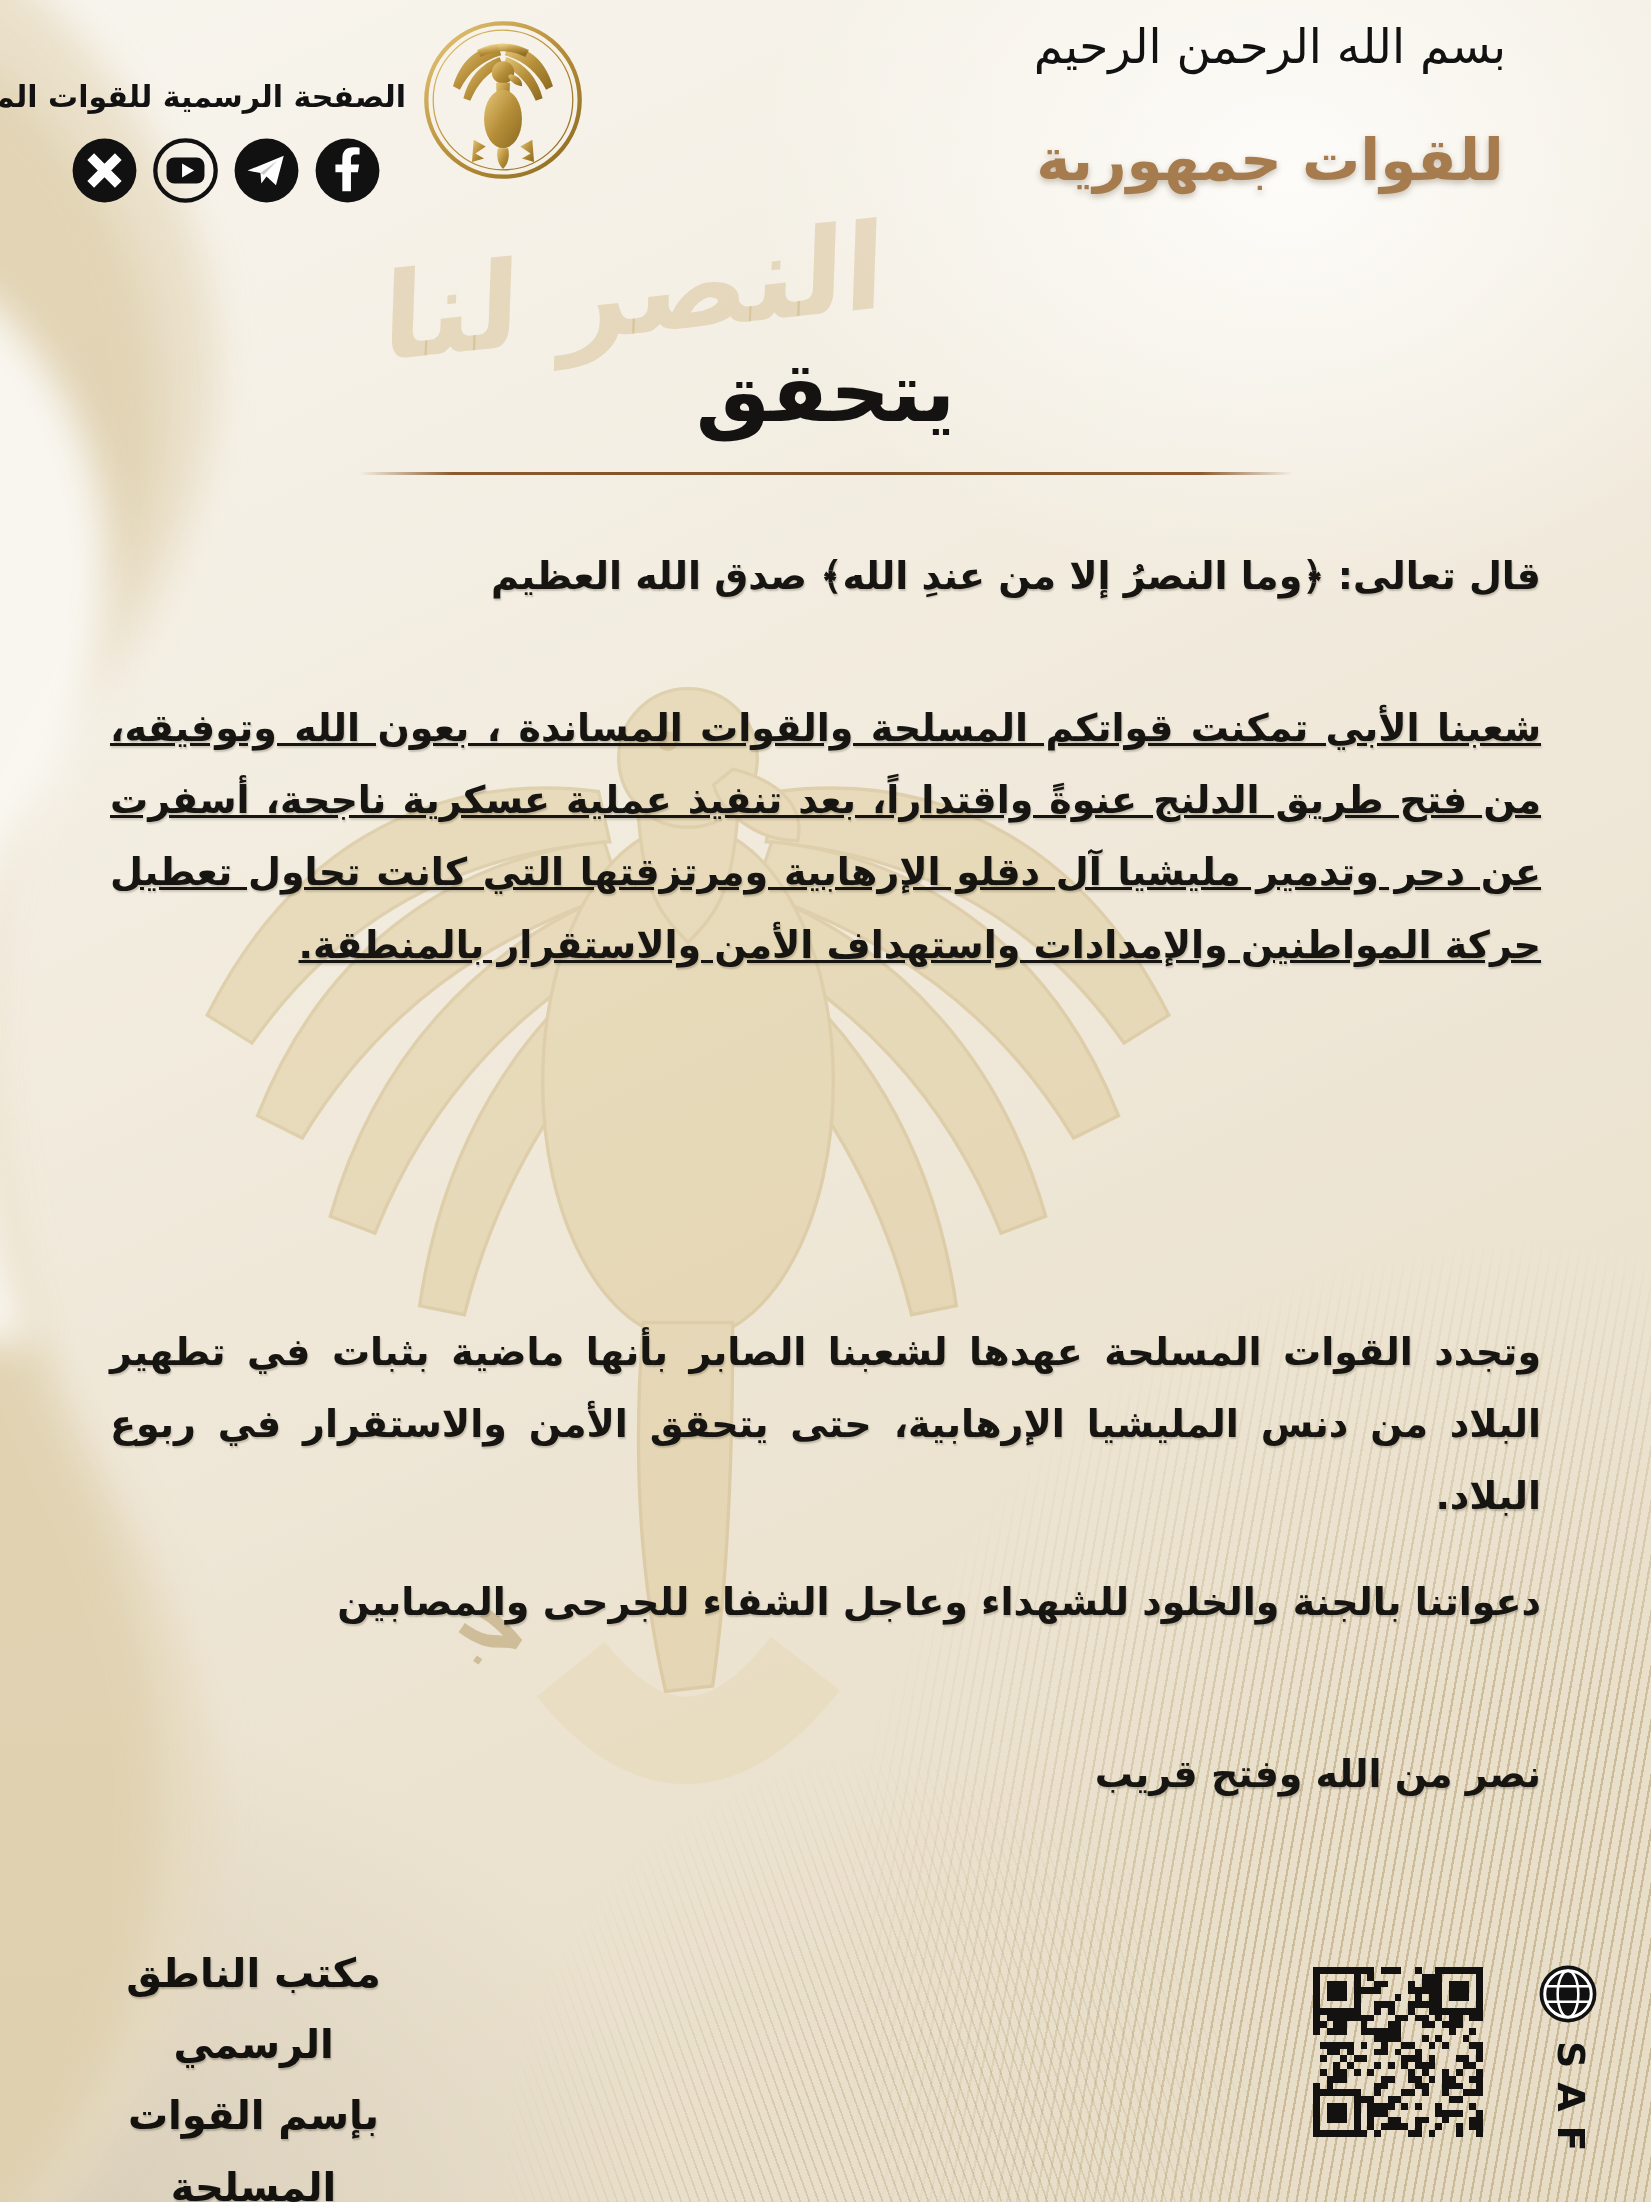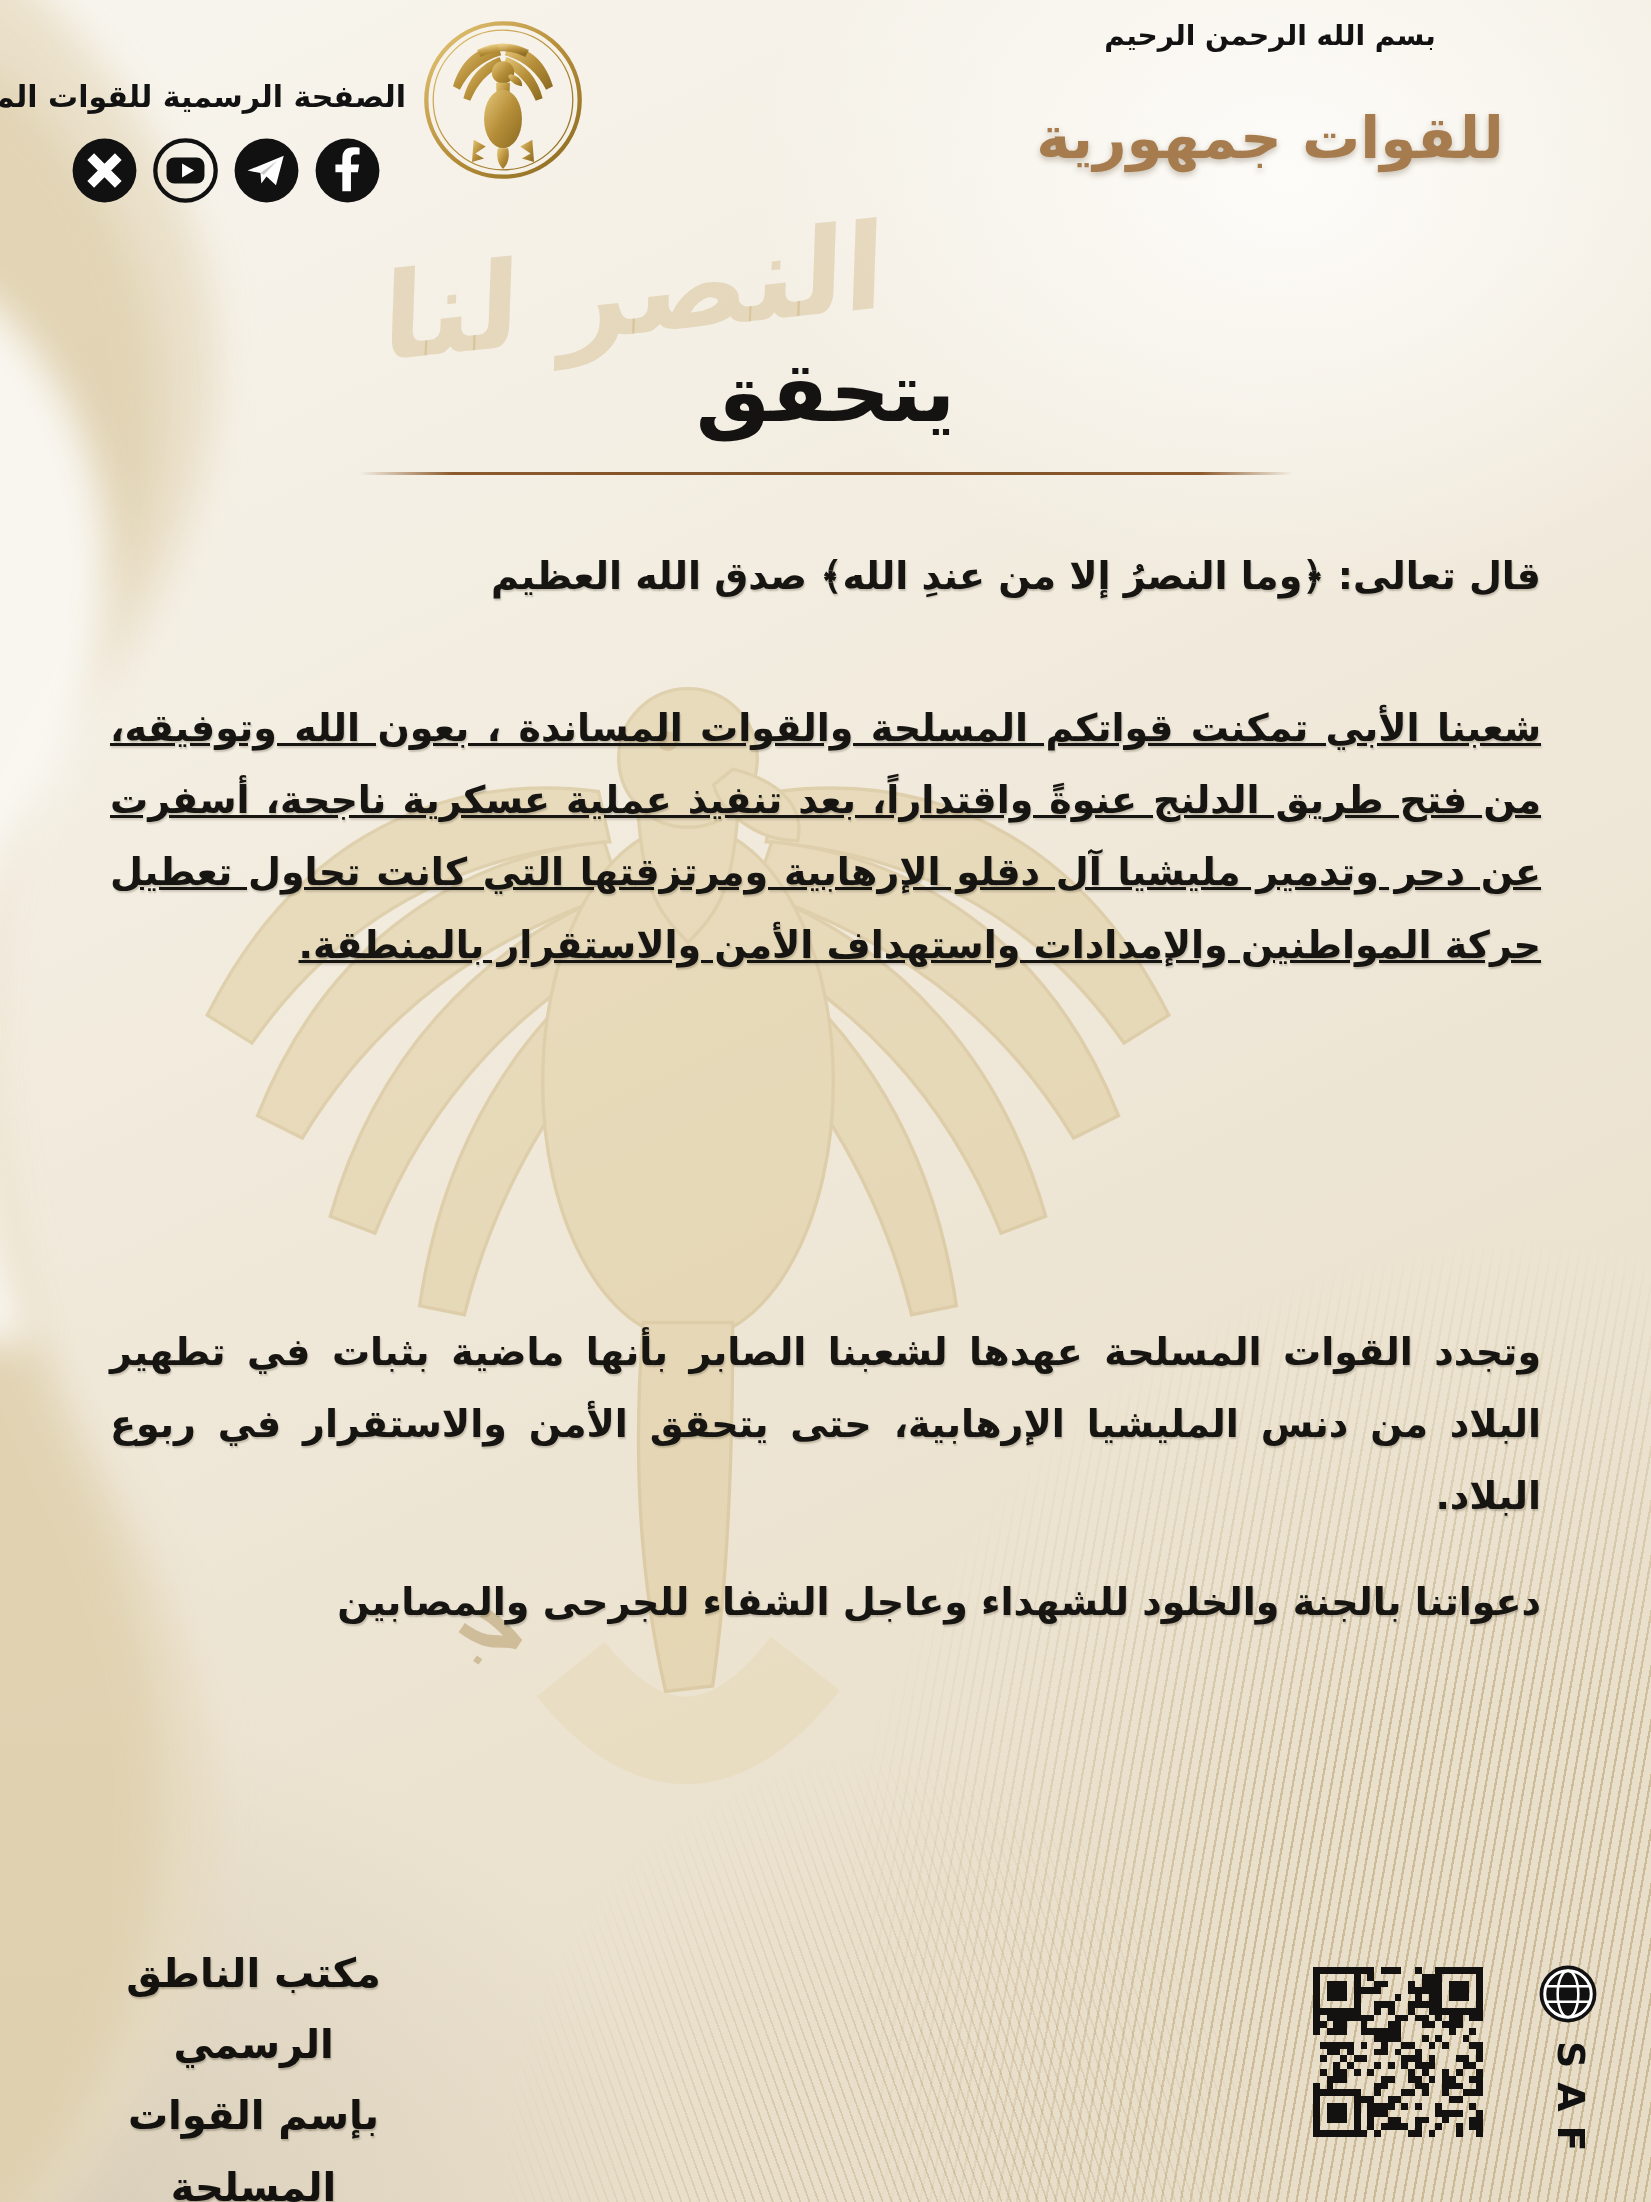--- a/index.html
+++ b/index.html
@@ -36,21 +36,21 @@
   
   svg.watermark{position:absolute;left:129px;top:215px;width:1118px;height:1712px;opacity:.42;}
   .calligraphy{
     position:absolute;left:404px;top:222px;width:482px;
     font-size:119px;font-weight:700;color:rgba(186,148,72,.26);
     transform:rotate(-6deg) skewX(-8deg);text-align:center;white-space:nowrap;
   }
 
   
   .hdr-right{position:absolute;right:50px;top:19px;width:662px;text-align:center;}
-  .bismillah{font-size:28px;font-weight:700;color:#121212;}
+  .bismillah{font-size:47px;font-weight:400;color:#121212;}
   .command{margin-top:45px;font-size:58px;line-height:1.44;font-weight:700;
     color:var(--accent-brown,#a67c4e);
     text-shadow:0 3.4px 6px rgba(80,55,25,.30);}
   .date-row{margin-top:26px;display:flex;align-items:center;justify-content:flex-start;gap:20.6px;direction:rtl;padding-right:5.2px;}
   .date-text{font-size:35px;font-weight:700;color:#121212;white-space:nowrap;}
 
   
   .hdr-left{position:absolute;left:45px;top:79px;width:361px;text-align:center;}
   .page-label{font-size:30px;font-weight:700;color:#121212;white-space:nowrap;}
   .social-row{margin-top:22.4px;display:flex;justify-content:center;gap:12px;direction:ltr;}
@@ -188,20 +188,21 @@
     <path d="M66,40 Q94,26 122,40" fill="none" stroke="url(#gGrad)" stroke-width="9" opacity="0.9"></path>
   </svg>
 
   <div class="title">يتحقق</div>
   <div class="divider"></div>
 
   <div class="txt verse">قال تعالى: ﴿وما النصرُ إلا من عندِ الله﴾ صدق الله العظيم</div>
   <div class="txt p1">شعبنا الأبي تمكنت قواتكم المسلحة والقوات المساندة ، بعون الله وتوفيقه، من فتح طريق الدلنج عنوةً واقتداراً، بعد تنفيذ عملية عسكرية ناجحة، أسفرت عن دحر وتدمير مليشيا آل دقلو الإرهابية ومرتزقتها التي كانت تحاول تعطيل حركة المواطنين والإمدادات واستهداف الأمن والاستقرار بالمنطقة.</div>
   <div class="txt p3">وتجدد القوات المسلحة عهدها لشعبنا الصابر بأنها ماضية بثبات في تطهير البلاد من دنس المليشيا الإرهابية، حتى يتحقق الأمن والاستقرار في ربوع البلاد.</div>
   <div class="txt p4">دعواتنا بالجنة والخلود للشهداء وعاجل الشفاء للجرحى والمصابين</div>
+  <div class="txt closing">نصر من الله وفتح قريب</div>
 
   <div class="office">
     <div>مكتب الناطق الرسمي</div>
     <div>بإسم القوات المسلحة</div>
   </div>
 
   <svg class="qr" id="qr-svg" viewBox="0 0 25 25" shape-rendering="crispEdges">
       <path d="M0 0h1v1h-1ZM0 6h1v1h-1ZM1 0h1v1h-1ZM1 6h1v1h-1ZM2 0h1v1h-1ZM2 6h1v1h-1ZM3 0h1v1h-1ZM3 6h1v1h-1ZM4 0h1v1h-1ZM4 6h1v1h-1ZM5 0h1v1h-1ZM5 6h1v1h-1ZM6 0h1v1h-1ZM6 6h1v1h-1ZM0 1h1v1h-1ZM6 1h1v1h-1ZM0 2h1v1h-1ZM6 2h1v1h-1ZM0 3h1v1h-1ZM6 3h1v1h-1ZM0 4h1v1h-1ZM6 4h1v1h-1ZM0 5h1v1h-1ZM6 5h1v1h-1ZM2 2h1v1h-1ZM3 2h1v1h-1ZM4 2h1v1h-1ZM2 3h1v1h-1ZM3 3h1v1h-1ZM4 3h1v1h-1ZM2 4h1v1h-1ZM3 4h1v1h-1ZM4 4h1v1h-1ZM18 0h1v1h-1ZM18 6h1v1h-1ZM19 0h1v1h-1ZM19 6h1v1h-1ZM20 0h1v1h-1ZM20 6h1v1h-1ZM21 0h1v1h-1ZM21 6h1v1h-1ZM22 0h1v1h-1ZM22 6h1v1h-1ZM23 0h1v1h-1ZM23 6h1v1h-1ZM24 0h1v1h-1ZM24 6h1v1h-1ZM18 1h1v1h-1ZM24 1h1v1h-1ZM18 2h1v1h-1ZM24 2h1v1h-1ZM18 3h1v1h-1ZM24 3h1v1h-1ZM18 4h1v1h-1ZM24 4h1v1h-1ZM18 5h1v1h-1ZM24 5h1v1h-1ZM20 2h1v1h-1ZM21 2h1v1h-1ZM22 2h1v1h-1ZM20 3h1v1h-1ZM21 3h1v1h-1ZM22 3h1v1h-1ZM20 4h1v1h-1ZM21 4h1v1h-1ZM22 4h1v1h-1ZM0 18h1v1h-1ZM0 24h1v1h-1ZM1 18h1v1h-1ZM1 24h1v1h-1ZM2 18h1v1h-1ZM2 24h1v1h-1ZM3 18h1v1h-1ZM3 24h1v1h-1ZM4 18h1v1h-1ZM4 24h1v1h-1ZM5 18h1v1h-1ZM5 24h1v1h-1ZM6 18h1v1h-1ZM6 24h1v1h-1ZM0 19h1v1h-1ZM6 19h1v1h-1ZM0 20h1v1h-1ZM6 20h1v1h-1ZM0 21h1v1h-1ZM6 21h1v1h-1ZM0 22h1v1h-1ZM6 22h1v1h-1ZM0 23h1v1h-1ZM6 23h1v1h-1ZM2 20h1v1h-1ZM3 20h1v1h-1ZM4 20h1v1h-1ZM2 21h1v1h-1ZM3 21h1v1h-1ZM4 21h1v1h-1ZM2 22h1v1h-1ZM3 22h1v1h-1ZM4 22h1v1h-1ZM7 0h1v1h-1ZM8 0h1v1h-1ZM10 0h1v1h-1ZM11 0h1v1h-1ZM12 0h1v1h-1ZM15 0h1v1h-1ZM8 1h1v1h-1ZM16 1h1v1h-1ZM17 1h1v1h-1ZM9 2h1v1h-1ZM10 2h1v1h-1ZM14 2h1v1h-1ZM16 2h1v1h-1ZM17 2h1v1h-1ZM7 3h1v1h-1ZM8 3h1v1h-1ZM9 3h1v1h-1ZM14 3h1v1h-1ZM15 3h1v1h-1ZM16 3h1v1h-1ZM17 3h1v1h-1ZM12 4h1v1h-1ZM15 4h1v1h-1ZM17 4h1v1h-1ZM9 5h1v1h-1ZM10 5h1v1h-1ZM11 5h1v1h-1ZM14 5h1v1h-1ZM15 5h1v1h-1ZM16 5h1v1h-1ZM17 5h1v1h-1ZM9 6h1v1h-1ZM11 6h1v1h-1ZM14 6h1v1h-1ZM17 6h1v1h-1ZM0 7h1v1h-1ZM2 7h1v1h-1ZM3 7h1v1h-1ZM4 7h1v1h-1ZM5 7h1v1h-1ZM6 7h1v1h-1ZM7 7h1v1h-1ZM8 7h1v1h-1ZM12 7h1v1h-1ZM13 7h1v1h-1ZM15 7h1v1h-1ZM16 7h1v1h-1ZM18 7h1v1h-1ZM20 7h1v1h-1ZM21 7h1v1h-1ZM23 7h1v1h-1ZM24 7h1v1h-1ZM0 8h1v1h-1ZM1 8h1v1h-1ZM3 8h1v1h-1ZM4 8h1v1h-1ZM7 8h1v1h-1ZM11 8h1v1h-1ZM12 8h1v1h-1ZM16 8h1v1h-1ZM17 8h1v1h-1ZM19 8h1v1h-1ZM20 8h1v1h-1ZM21 8h1v1h-1ZM0 9h1v1h-1ZM2 9h1v1h-1ZM3 9h1v1h-1ZM4 9h1v1h-1ZM7 9h1v1h-1ZM8 9h1v1h-1ZM9 9h1v1h-1ZM10 9h1v1h-1ZM11 9h1v1h-1ZM12 9h1v1h-1ZM20 9h1v1h-1ZM23 9h1v1h-1ZM9 10h1v1h-1ZM10 10h1v1h-1ZM11 10h1v1h-1ZM12 10h1v1h-1ZM16 10h1v1h-1ZM18 10h1v1h-1ZM22 10h1v1h-1ZM1 11h1v1h-1ZM2 11h1v1h-1ZM3 11h1v1h-1ZM4 11h1v1h-1ZM5 11h1v1h-1ZM7 11h1v1h-1ZM10 11h1v1h-1ZM13 11h1v1h-1ZM14 11h1v1h-1ZM17 11h1v1h-1ZM19 11h1v1h-1ZM23 11h1v1h-1ZM24 11h1v1h-1ZM2 12h1v1h-1ZM3 12h1v1h-1ZM5 12h1v1h-1ZM9 12h1v1h-1ZM10 12h1v1h-1ZM12 12h1v1h-1ZM15 12h1v1h-1ZM24 12h1v1h-1ZM1 13h1v1h-1ZM4 13h1v1h-1ZM6 13h1v1h-1ZM7 13h1v1h-1ZM13 13h1v1h-1ZM14 13h1v1h-1ZM15 13h1v1h-1ZM17 13h1v1h-1ZM21 13h1v1h-1ZM22 13h1v1h-1ZM24 13h1v1h-1ZM3 14h1v1h-1ZM5 14h1v1h-1ZM9 14h1v1h-1ZM11 14h1v1h-1ZM13 14h1v1h-1ZM15 14h1v1h-1ZM16 14h1v1h-1ZM17 14h1v1h-1ZM22 14h1v1h-1ZM23 14h1v1h-1ZM1 15h1v1h-1ZM3 15h1v1h-1ZM4 15h1v1h-1ZM6 15h1v1h-1ZM8 15h1v1h-1ZM14 15h1v1h-1ZM16 15h1v1h-1ZM19 15h1v1h-1ZM21 15h1v1h-1ZM24 15h1v1h-1ZM2 16h1v1h-1ZM3 16h1v1h-1ZM4 16h1v1h-1ZM10 16h1v1h-1ZM11 16h1v1h-1ZM14 16h1v1h-1ZM15 16h1v1h-1ZM17 16h1v1h-1ZM19 16h1v1h-1ZM20 16h1v1h-1ZM23 16h1v1h-1ZM24 16h1v1h-1ZM0 17h1v1h-1ZM2 17h1v1h-1ZM9 17h1v1h-1ZM10 17h1v1h-1ZM15 17h1v1h-1ZM16 17h1v1h-1ZM19 17h1v1h-1ZM20 17h1v1h-1ZM21 17h1v1h-1ZM24 17h1v1h-1ZM9 18h1v1h-1ZM13 18h1v1h-1ZM14 18h1v1h-1ZM16 18h1v1h-1ZM19 18h1v1h-1ZM22 18h1v1h-1ZM23 18h1v1h-1ZM24 18h1v1h-1ZM7 19h1v1h-1ZM8 19h1v1h-1ZM11 19h1v1h-1ZM12 19h1v1h-1ZM20 19h1v1h-1ZM21 19h1v1h-1ZM8 20h1v1h-1ZM9 20h1v1h-1ZM10 20h1v1h-1ZM11 20h1v1h-1ZM13 20h1v1h-1ZM15 20h1v1h-1ZM18 20h1v1h-1ZM23 20h1v1h-1ZM8 21h1v1h-1ZM9 21h1v1h-1ZM10 21h1v1h-1ZM18 21h1v1h-1ZM19 21h1v1h-1ZM20 21h1v1h-1ZM21 21h1v1h-1ZM24 21h1v1h-1ZM8 22h1v1h-1ZM11 22h1v1h-1ZM12 22h1v1h-1ZM15 22h1v1h-1ZM16 22h1v1h-1ZM19 22h1v1h-1ZM23 22h1v1h-1ZM24 22h1v1h-1ZM8 23h1v1h-1ZM10 23h1v1h-1ZM11 23h1v1h-1ZM12 23h1v1h-1ZM13 23h1v1h-1ZM15 23h1v1h-1ZM18 23h1v1h-1ZM21 23h1v1h-1ZM23 23h1v1h-1ZM24 23h1v1h-1ZM7 24h1v1h-1ZM9 24h1v1h-1ZM14 24h1v1h-1ZM15 24h1v1h-1ZM17 24h1v1h-1ZM21 24h1v1h-1ZM24 24h1v1h-1Z" fill="#141210"></path>
     </svg>
 

